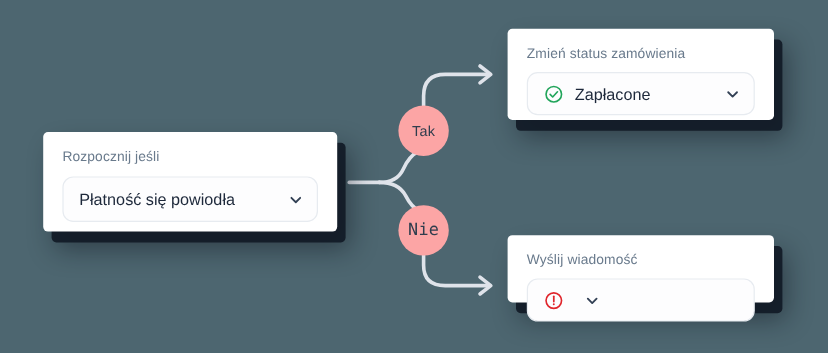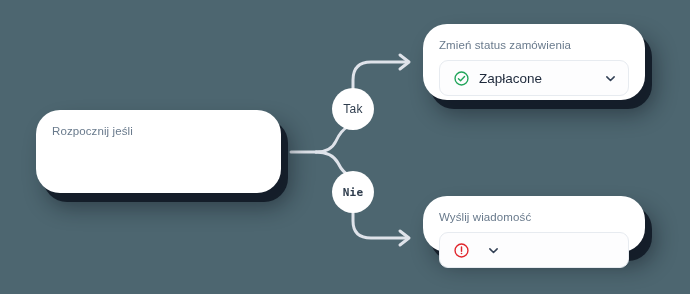--- a/index.html
+++ b/index.html
@@ -28,21 +28,21 @@
     top: 0;
     width: 690px;
     height: 294px;
     pointer-events: none;
   }
 
   
   .card {
     position: absolute;
     background: #ffffff;
-    border-radius: 24px;
+    border-radius: 4px;
     box-sizing: border-box;
     padding: 14px 16px 16px 16px;
     box-shadow: 7px 9px 0 0 rgba(17, 26, 38, 0.92),
                 10px 14px 22px 0 rgba(10, 16, 24, 0.45);
   }
   .card-label {
     font-size: 11.5px;
     line-height: 14px;
     color: #697a8c;
     letter-spacing: 0.1px;
@@ -90,31 +90,31 @@
   #node-no  .card-label { margin-bottom: 8px; }
   #node-yes .select,
   #node-no  .select { height: 36px; }
 
   
   .badge {
     position: absolute;
     width: 42px;
     height: 42px;
     border-radius: 50%;
-    background: #ffffff;
+    background: #fca5a5;
     display: flex;
     align-items: center;
     justify-content: center;
     font-size: 12px;
     color: #2f3d4d;
     letter-spacing: 0.2px;
   }
   #badge-yes { left: 332px; top: 88px; }
   #badge-no  { left: 332px; top: 171px; }
-  #badge-no .badge-text { font-family: "DejaVu Sans Mono", monospace; font-size: 11px; font-weight: bold; }
+  #badge-no .badge-text { font-family: "DejaVu Sans Mono", monospace; font-size: 14px; }
 </style>
 </head>
 <body>
 
 <div id="canvas">
 
   <svg id="connectors" viewBox="0 0 690 294" width="690" height="294">
     <g fill="none" stroke="#dfe3ea" stroke-width="3" stroke-linecap="round" stroke-linejoin="round">
 
       <path d="M291,152 L316,152"></path>
@@ -129,20 +129,26 @@
     </g>
 
     <g fill="none" stroke="#dfe3ea" stroke-width="3" stroke-linecap="round" stroke-linejoin="round">
       <path d="M400,55 L409,62 L400,69"></path>
       <path d="M400,231 L409,238 L400,245"></path>
     </g>
   </svg>
 
   <div class="card" id="node-trigger">
     <div class="card-label">Rozpocznij jeśli</div>
+    <div class="select">
+      <span class="select-text">Płatność się powiodła</span>
+      <svg class="chevron" viewBox="0 0 16 16">
+        <path d="M3.5 6 L8 10.5 L12.5 6" fill="none" stroke="#334155" stroke-width="1.9" stroke-linecap="round" stroke-linejoin="round"></path>
+      </svg>
+    </div>
   </div>
 
   <div class="badge" id="badge-yes">
     <span class="badge-text">Tak</span>
   </div>
 
   <div class="badge" id="badge-no">
     <span class="badge-text">Nie</span>
   </div>
 

